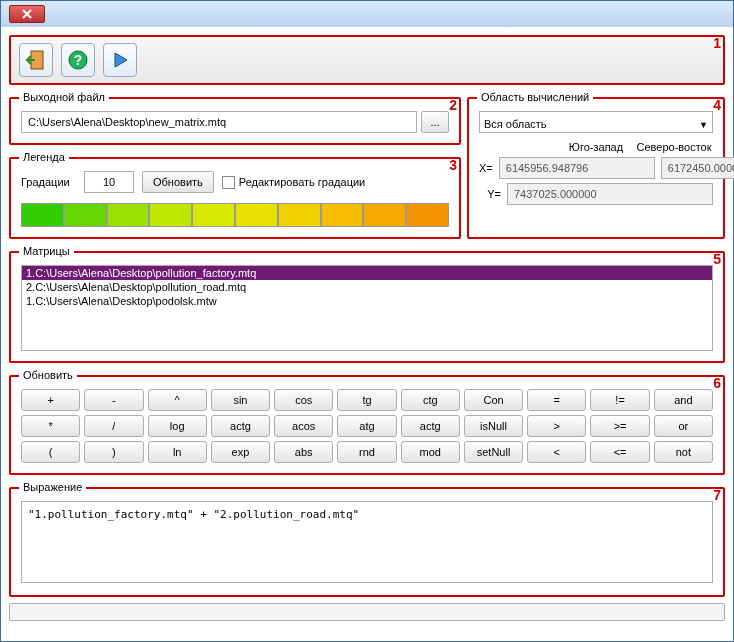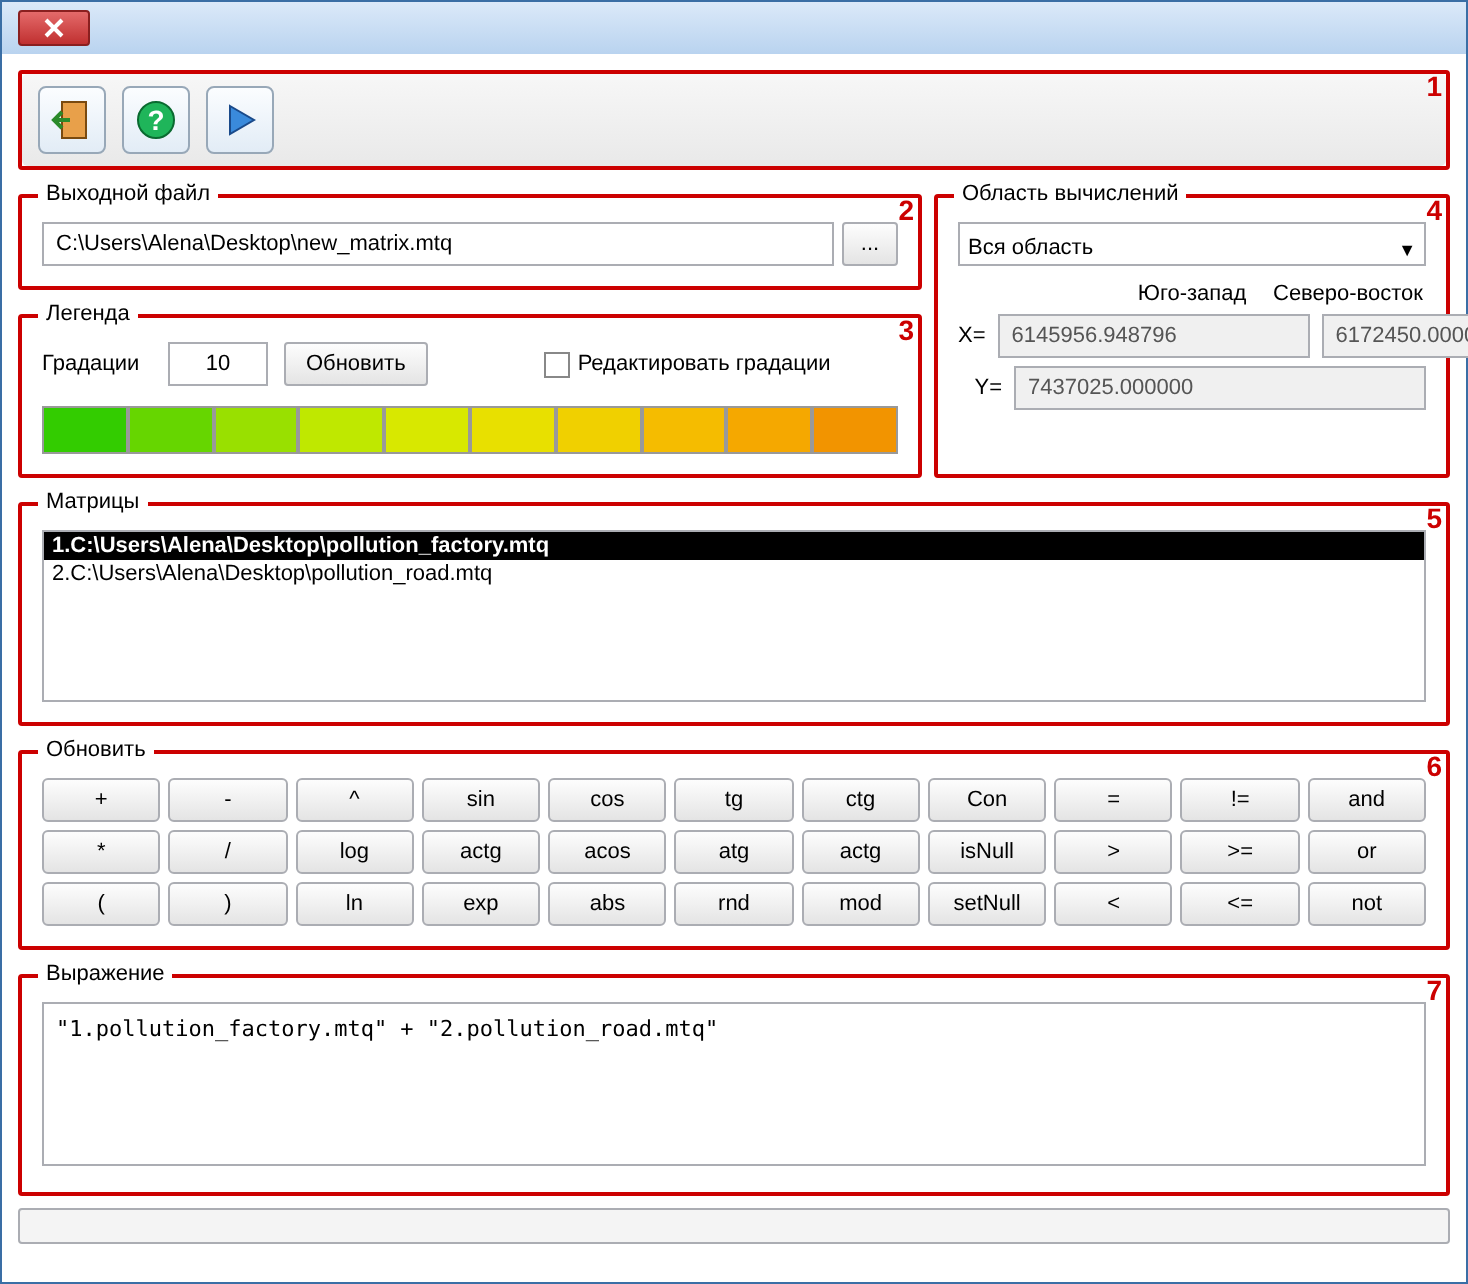--- a/index.html
+++ b/index.html
@@ -106,21 +106,21 @@
   .small-input { width: 50px; border: 1px solid #abadb3; height: 22px; text-align: center; font-size: 11px; }
   .std-btn {
     border: 1px solid #abadb3;
     background: linear-gradient(#fdfdfd,#e4e4e4);
     border-radius: 2px;
     height: 22px;
     padding: 0 10px;
     font-size: 11px;
     cursor: pointer;
   }
-  .checkbox-row { display: flex; align-items: center; gap: 4px; margin-left: 50px; }
+  .checkbox-row { display: flex; align-items: center; gap: 4px; }
   .checkbox { width: 13px; height: 13px; border: 1px solid #888; background: #fff; }
   .gradient-strip { display: flex; height: 24px; margin-top: 10px; width: 100%; }
   .gradient-strip div { flex: 1; border: 1px solid #999; }
   
   .area-select {
     width: 100%; border: 1px solid #abadb3; height: 22px; font-size: 11px; padding: 2px 4px;
     background: #fff;
     display: flex; align-items: flex-end; justify-content: space-between;
   }
   .area-select::after { content: "▼"; font-size: 9px; }
@@ -135,21 +135,21 @@
   
   .matrix-list {
     border: 1px solid #abadb3;
     background: #fff;
     height: 86px;
     overflow: auto;
     font-size: 11px;
     position: relative;
   }
   .list-item { padding: 1px 4px; cursor: pointer; white-space: nowrap; }
-  .list-item.selected { background: #000000; color: #fff; font-weight: bold; }
+  .list-item.selected { background: #701a75; color: #fff; }
   
   .op-grid { display: grid; grid-template-columns: repeat(11, 1fr); gap: 4px; }
   .op-btn {
     border: 1px solid #abadb3;
     background: linear-gradient(#fdfdfd,#e4e4e4);
     border-radius: 3px;
     height: 22px;
     font-size: 11px;
     cursor: pointer;
   }
@@ -279,20 +279,21 @@
       </div>
     </div>
 
     <div class="section sect">
       <span class="fieldset-label">Матрицы</span>
       <span class="section-num">5</span>
       <div class="inner-pad">
         <div class="matrix-list" id="matrix-list">
             <div class="list-item selected">1.C:\Users\Alena\Desktop\pollution_factory.mtq</div>
             <div class="list-item">2.C:\Users\Alena\Desktop\pollution_road.mtq</div>
+            <div class="list-item">1.C:\Users\Alena\Desktop\podolsk.mtw</div>
           </div>
       </div>
     </div>
 
     <div class="section sect">
       <span class="fieldset-label">Обновить</span>
       <span class="section-num">6</span>
       <div class="inner-pad">
         <div class="op-grid" id="op-grid">
             <button class="op-btn">+</button>

